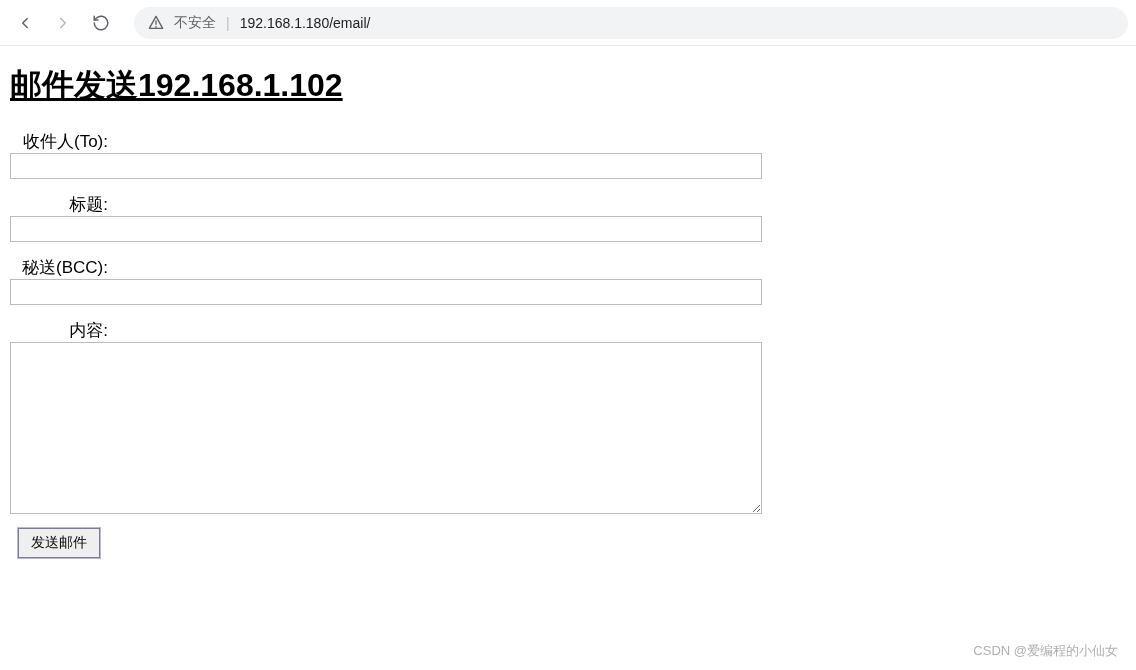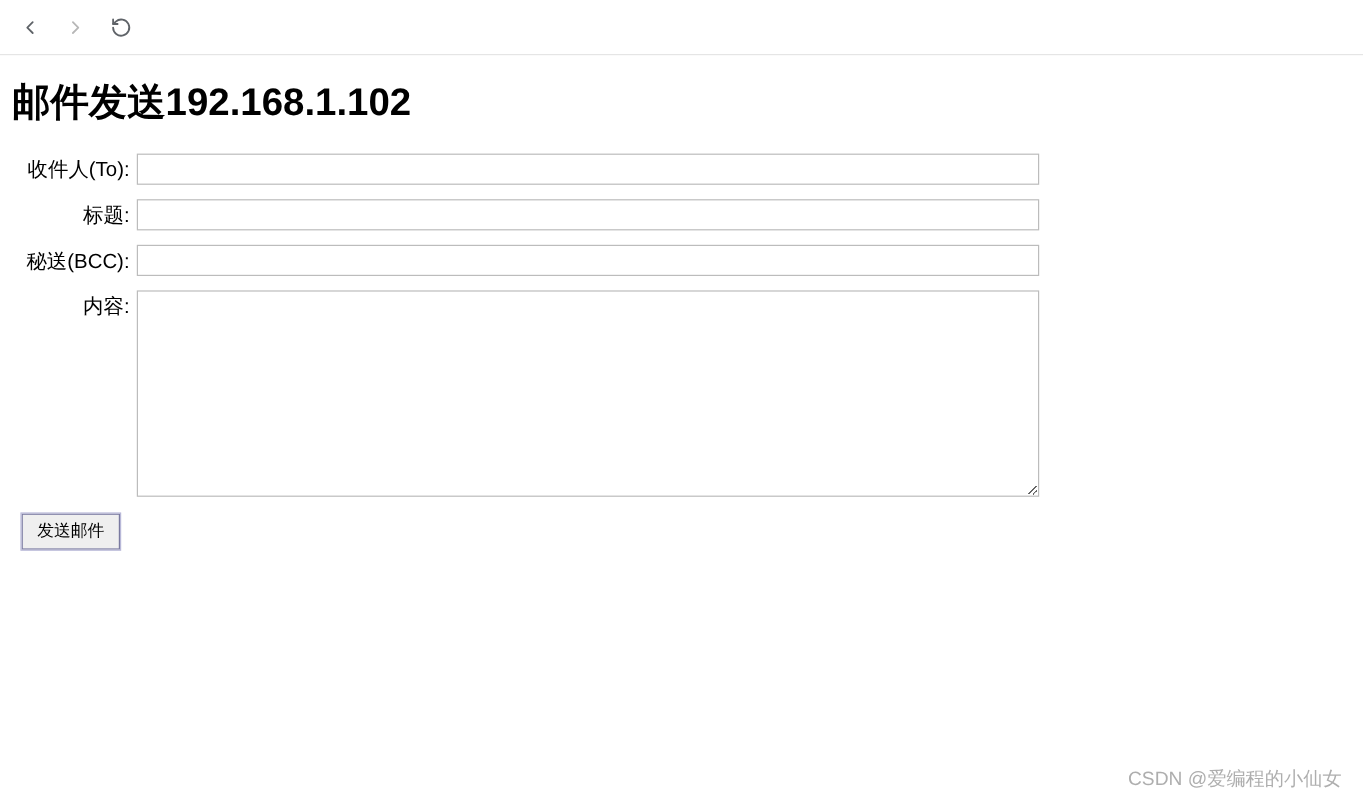--- a/index.html
+++ b/index.html
@@ -57,26 +57,28 @@
     .url-text { color: #202124; }
 
     .page-content {
       padding: 18px 10px 10px 10px;
     }
     h1.page-title {
       font-size: 32px;
       font-weight: 700;
       margin-bottom: 20px;
       color: #000;
+      text-decoration: underline;
     }
 
     .form-row {
       display: flex;
       align-items: flex-start;
       margin-bottom: 12px;
+      flex-direction: column;
     }
     .form-label {
       width: 104px;
       text-align: right;
       padding-right: 6px;
       font-size: 17px;
       color: #000;
       padding-top: 2px;
     }
     .form-input {
@@ -112,21 +114,21 @@
       font-family: inherit;
       color: #000;
       cursor: pointer;
       text-align: right;
     }
 
     .watermark {
       position: absolute;
       bottom: 10px;
       right: 18px;
-      font-size: 16px;
+      font-size: 13px;
       color: rgba(120,120,120,0.6);
     }
   </style>
 </head>
 <body>
 
 <div class="browser-bar">
   <div class="nav-btn enabled">
     <svg viewBox="0 0 24 24" fill="none" stroke-width="2" stroke-linecap="round" stroke-linejoin="round">
         <polyline points="15 18 9 12 15 6"></polyline>
@@ -135,20 +137,30 @@
   <div class="nav-btn disabled">
     <svg viewBox="0 0 24 24" fill="none" stroke-width="2" stroke-linecap="round" stroke-linejoin="round">
         <polyline points="9 18 15 12 9 6"></polyline>
       </svg>
   </div>
   <div class="nav-btn enabled">
     <svg viewBox="0 0 24 24" fill="none" stroke-width="2" stroke-linecap="round" stroke-linejoin="round">
         <path d="M3 12a9 9 0 1 0 3-6.7L3 8"></path>
         <polyline points="3 3 3 8 8 8"></polyline>
       </svg>
+  </div>
+  <div class="address-bar">
+    <span class="warn-icon">
+      <svg viewBox="0 0 24 24">
+          <path d="M12 2 L22 20 L2 20 Z M12 9 v5 M12 17 v1" stroke="#5f6368" stroke-width="2" fill="none" stroke-linejoin="round" stroke-linecap="round"></path>
+        </svg>
+    </span>
+    <span class="security-label">不安全</span>
+    <span class="divider-pipe">|</span>
+    <span class="url-text">192.168.1.180/email/</span>
   </div>
 </div>
 
 <div class="page-content">
   <h1 class="page-title">邮件发送192.168.1.102</h1>
 
   <div class="form-row">
     <div class="form-label">收件人(To):</div>
     <input class="form-input" type="text" value="" style="">
   </div>

